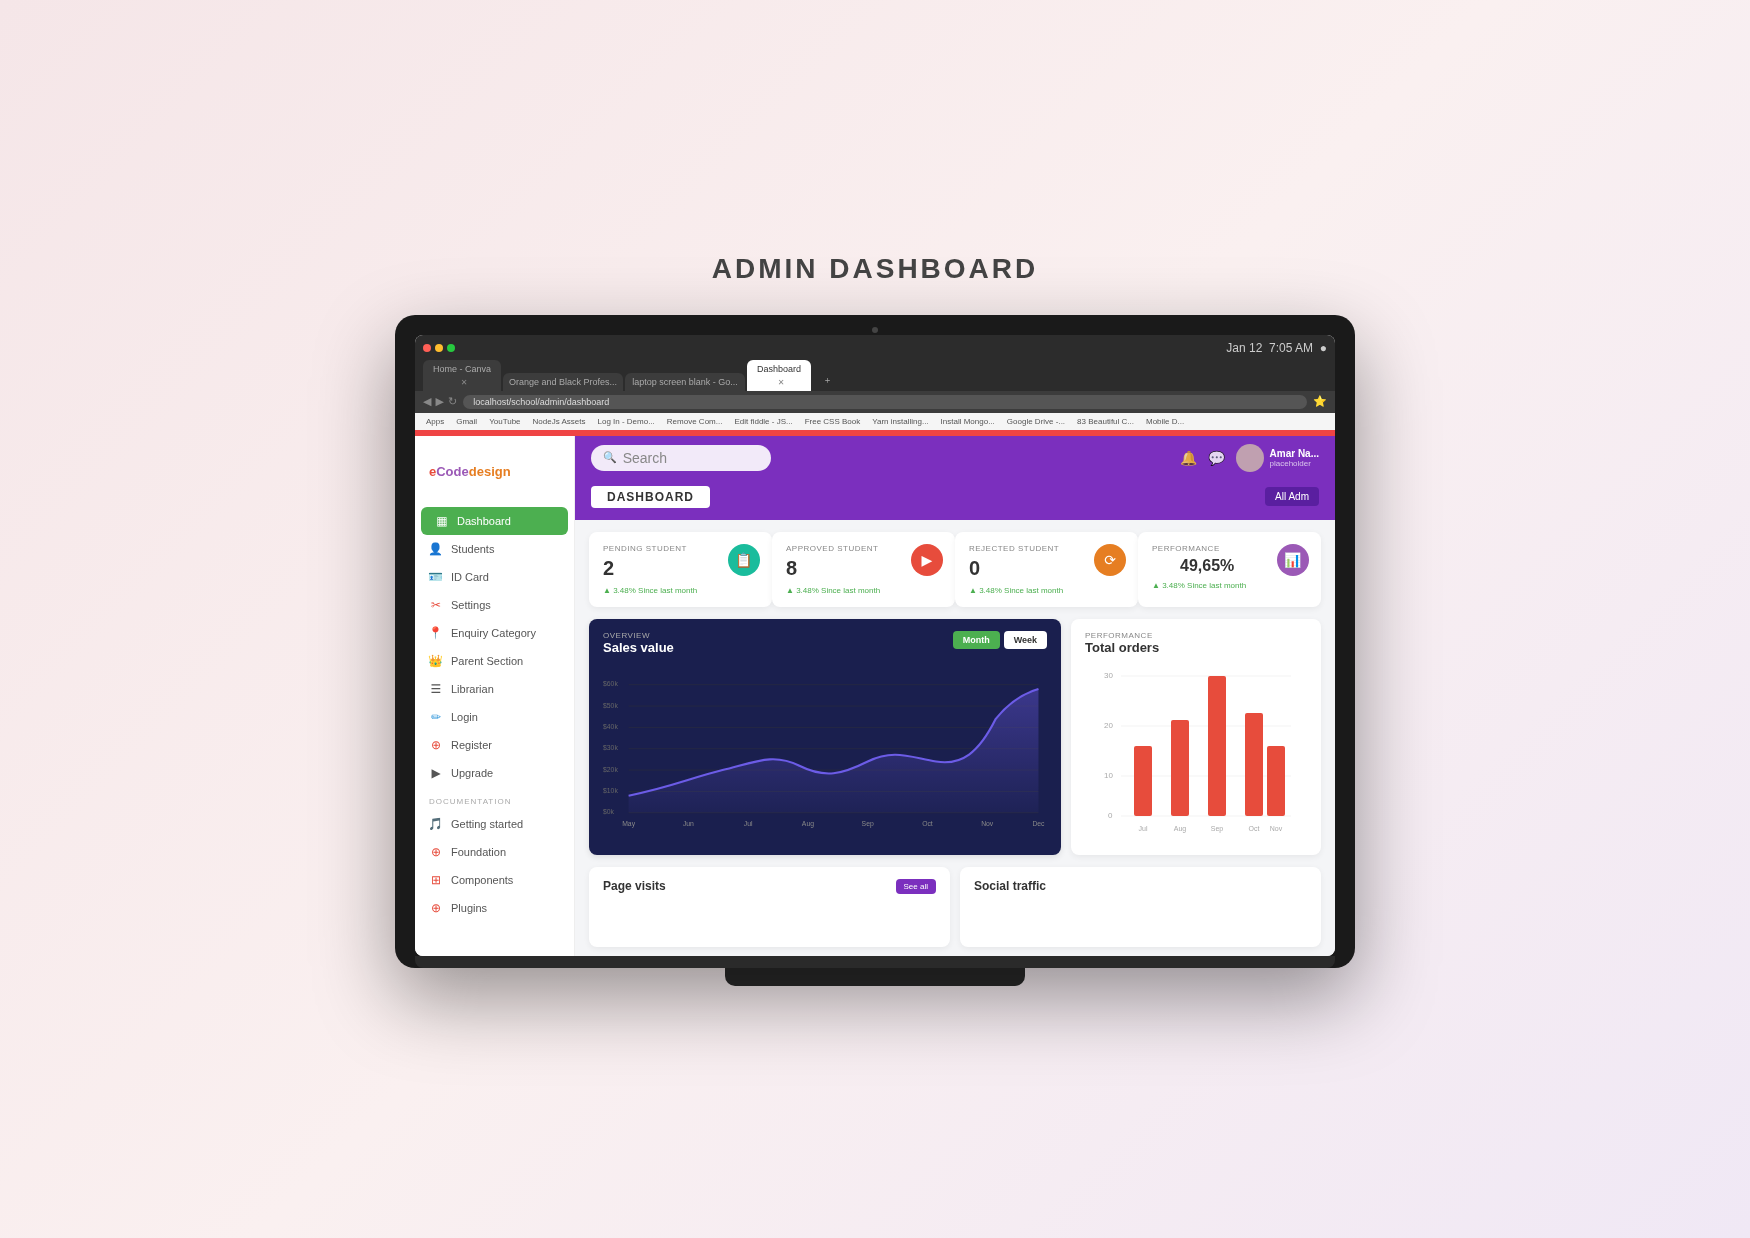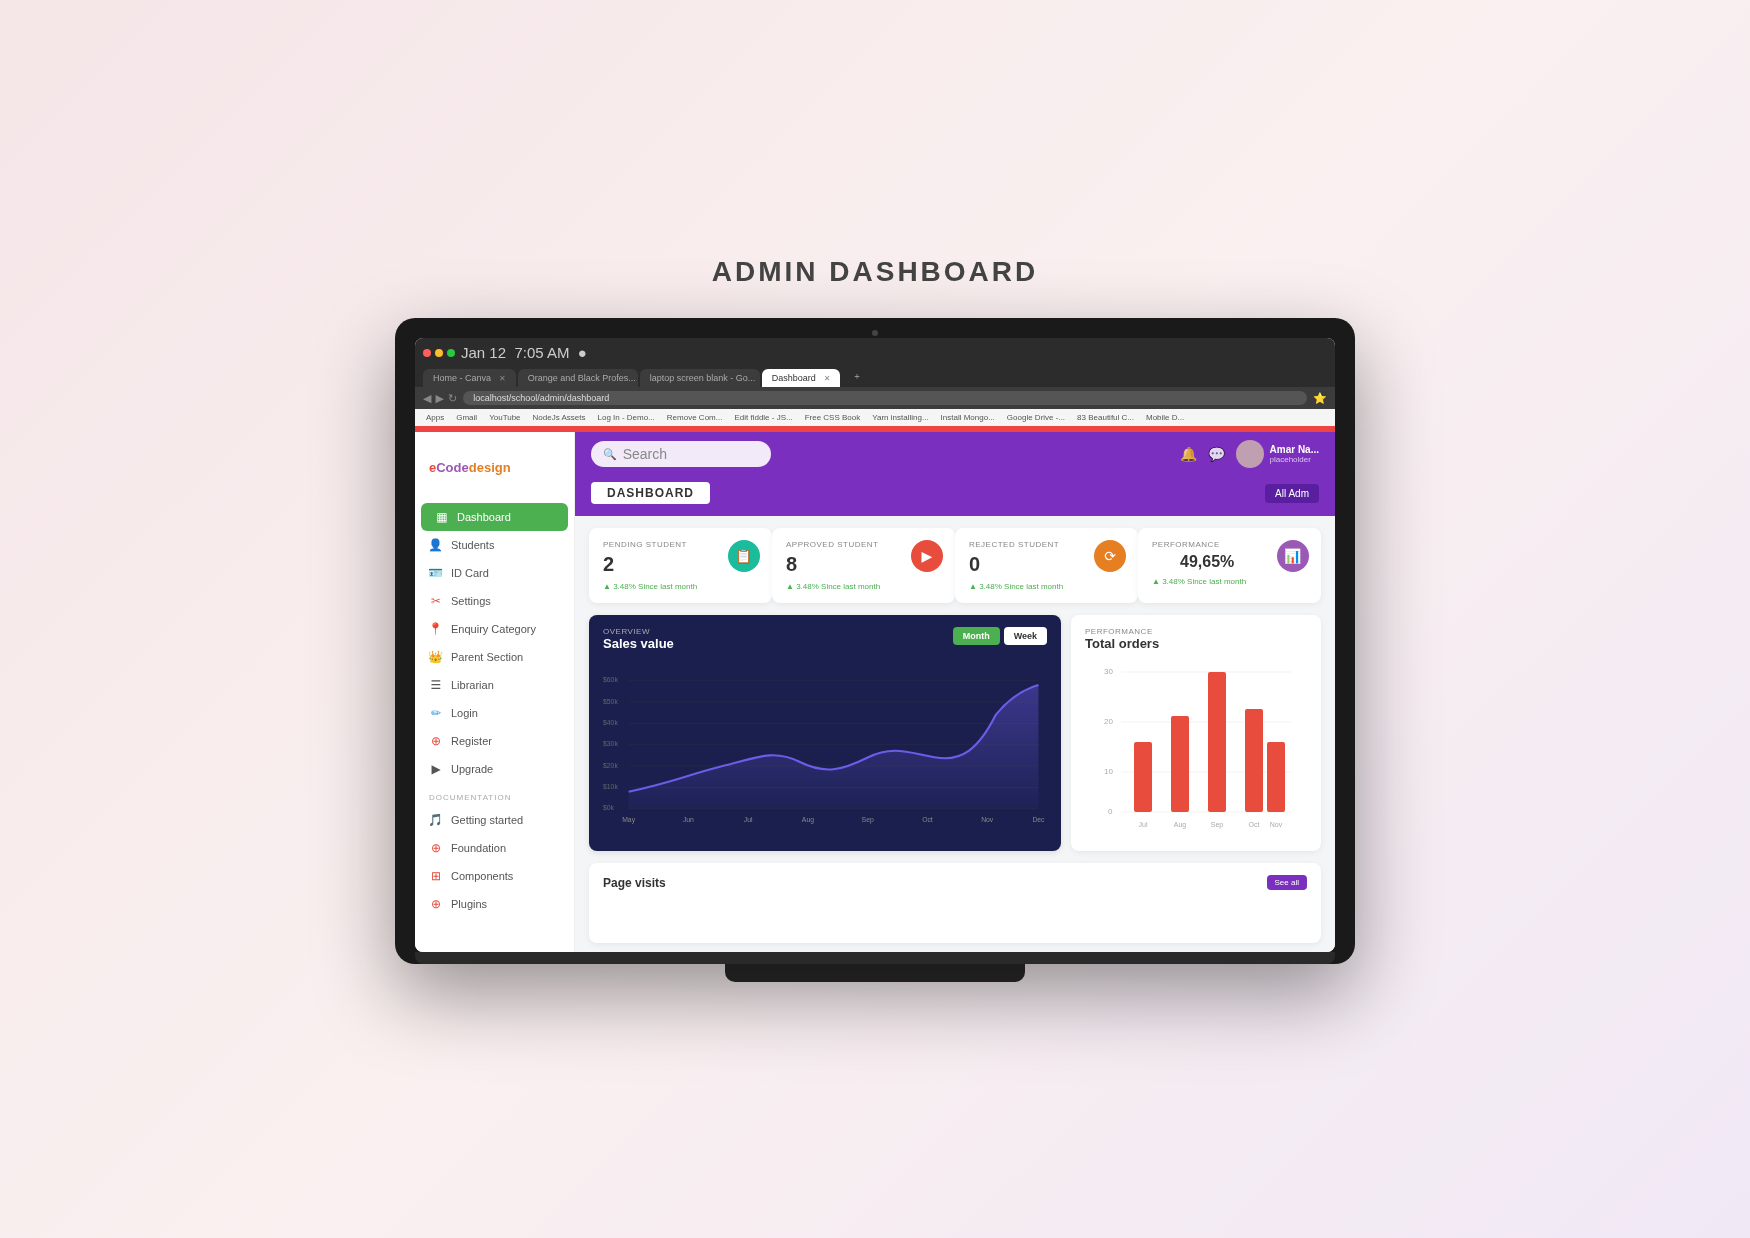--- a/index.html
+++ b/index.html
@@ -55,41 +55,42 @@
       gap: 6px;
       margin-bottom: 5px;
     }
     .browser-dots { display: flex; gap: 4px; }
     .dot { width: 8px; height: 8px; border-radius: 50%; }
     .dot-red { background: #ff5f56; }
     .dot-yellow { background: #ffbd2e; }
     .dot-green { background: #27c93f; }
     .browser-title-center {
       flex: 1;
-      text-align: left;
+      text-align: right;
       color: #ccc;
-      font-size: 15px;
+      font-size: 12px;
     }
     .tabs-bar {
       display: flex;
       align-items: flex-end;
       gap: 2px;
     }
     .browser-tab {
       background: #3c3c3c;
       color: #aaa;
       font-size: 9px;
       padding: 4px 10px;
       border-radius: 6px 6px 0 0;
       display: flex;
       align-items: center;
       gap: 4px;
       max-width: 120px;
       overflow: hidden;
       white-space: nowrap;
+      flex-direction: column;
     }
     .browser-tab.active {
       background: #fff;
       color: #333;
     }
     .tab-close { font-size: 8px; color: #888; margin-left: 4px; }
     .address-bar {
       background: #3c3c3c;
       padding: 4px 8px;
       display: flex;
@@ -706,20 +707,25 @@
           </div>
         </div>
 
         <div class="bottom-row">
           <div class="bottom-card">
             <div class="bottom-card-header">
               <div class="bottom-card-title">Page visits</div>
               <div class="see-all-btn">See all</div>
             </div>
           </div>
+          <div class="bottom-card">
+            <div class="bottom-card-header">
+              <div class="bottom-card-title">Social traffic</div>
+            </div>
+          </div>
         </div>
 
       </div>
     </div>
 
   </div>
   <div class="laptop-bottom"></div>
 </div>
 
 <div class="laptop-stand"></div>

